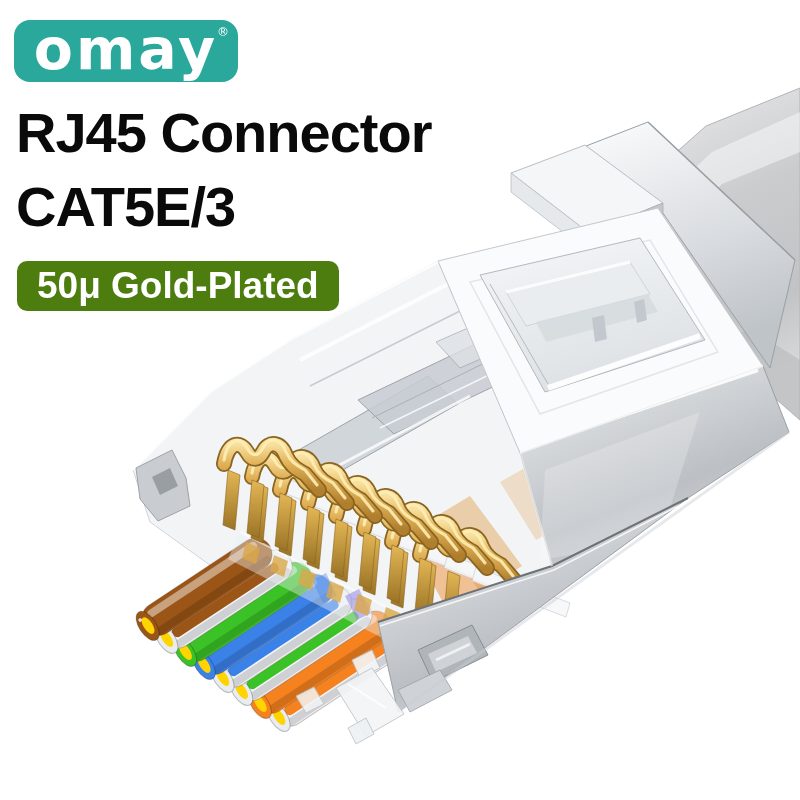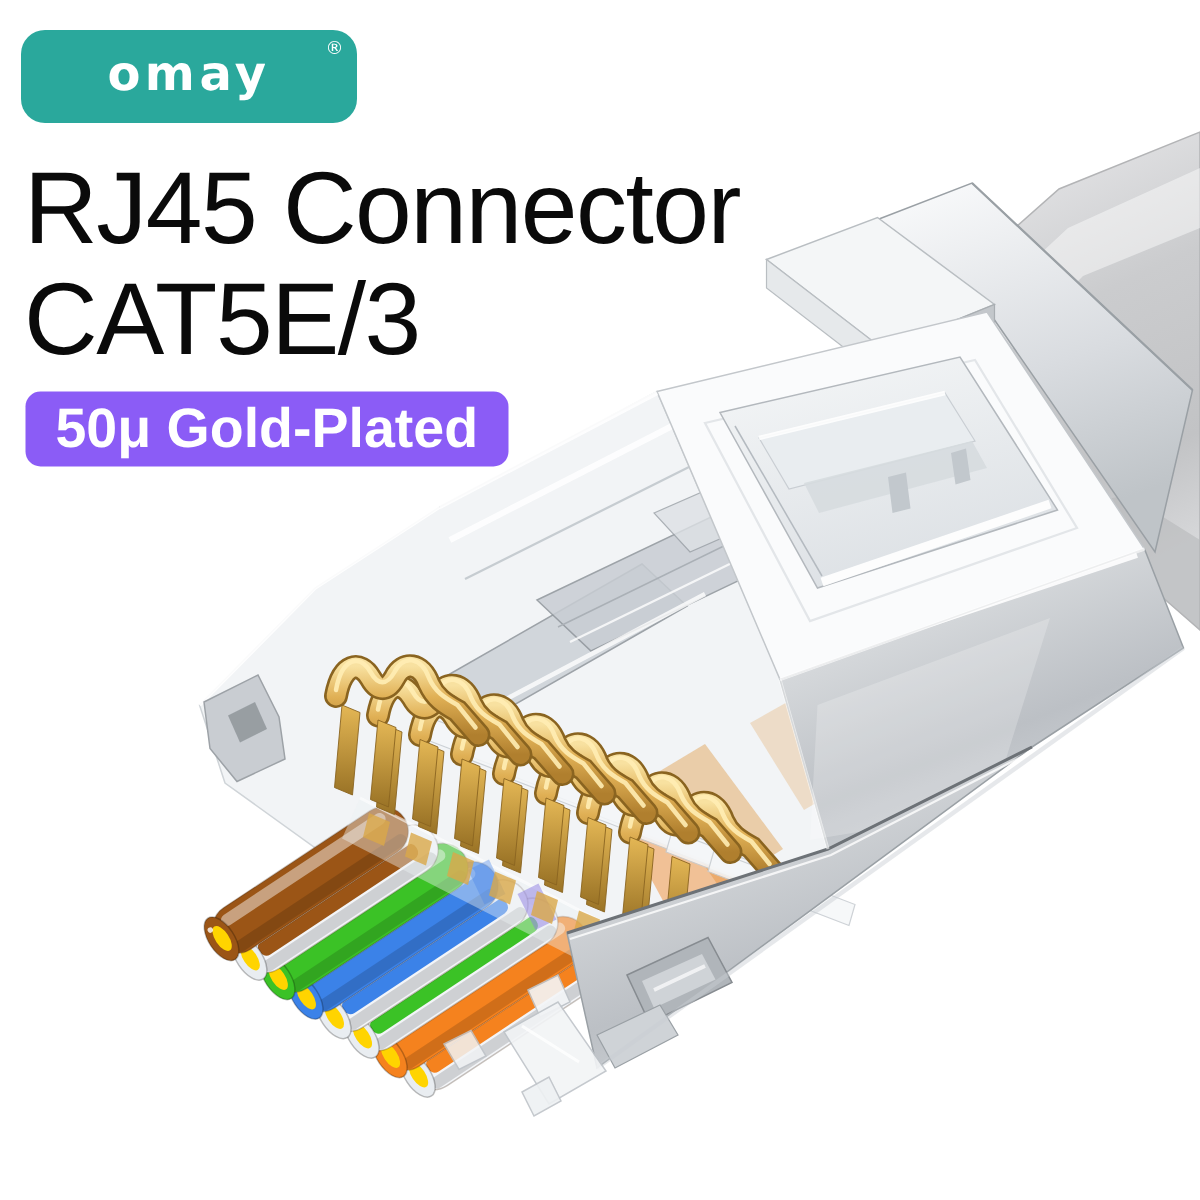--- a/index.html
+++ b/index.html
@@ -4,29 +4,29 @@
 <style>
   html,body{margin:0;padding:0;background:#ffffff;}
   body{width:800px;height:800px;position:relative;overflow:hidden;
        font-family:"Liberation Sans", sans-serif;}
   .scene{position:absolute;inset:0;}
   .product-svg{position:absolute;left:0;top:0;}
   .logo-badge{position:absolute;left:14px;top:20px;width:224px;height:62px;
       background:#2aa89c;border-radius:16px;display:flex;align-items:center;
       justify-content:center;}
   .logo-text{color:#ffffff;font-family:"DejaVu Sans", sans-serif;font-weight:bold;
-      font-size:32px;letter-spacing:3px;line-height:1;transform:translateY(-2px);}
+      font-size:57px;letter-spacing:3px;line-height:1;transform:translateY(-2px);}
   .logo-reg{position:absolute;top:5px;right:9px;color:#ffffff;font-size:12px;
       font-family:"DejaVu Sans", sans-serif;}
-  .headline{position:absolute;left:16px;color:#0a0a0a;font-weight:normal;
-      font-size:68px;line-height:1;letter-spacing:-1px;white-space:nowrap;}
+  .headline{position:absolute;left:16px;color:#0a0a0a;font-weight:bold;
+      font-size:56px;line-height:1;letter-spacing:-1px;white-space:nowrap;}
   .headline.line1{top:105px;}
   .headline.line2{top:179px;}
   .feature-badge{position:absolute;left:17px;top:261px;height:50px;
-      background:#8b5cf6;border-radius:10px;color:#ffffff;font-weight:bold;
+      background:#4d7c0f;border-radius:10px;color:#ffffff;font-weight:bold;
       font-size:37px;line-height:50px;padding:0 20px;white-space:nowrap;}
 </style>
 </head>
 <body>
 
 <div class="scene">
 
   <svg class="product-svg" id="connector-svg" width="800" height="800" viewBox="0 0 800 800">
     <defs>
       <linearGradient id="gCable" x1="0" y1="0" x2="0.25" y2="1">

